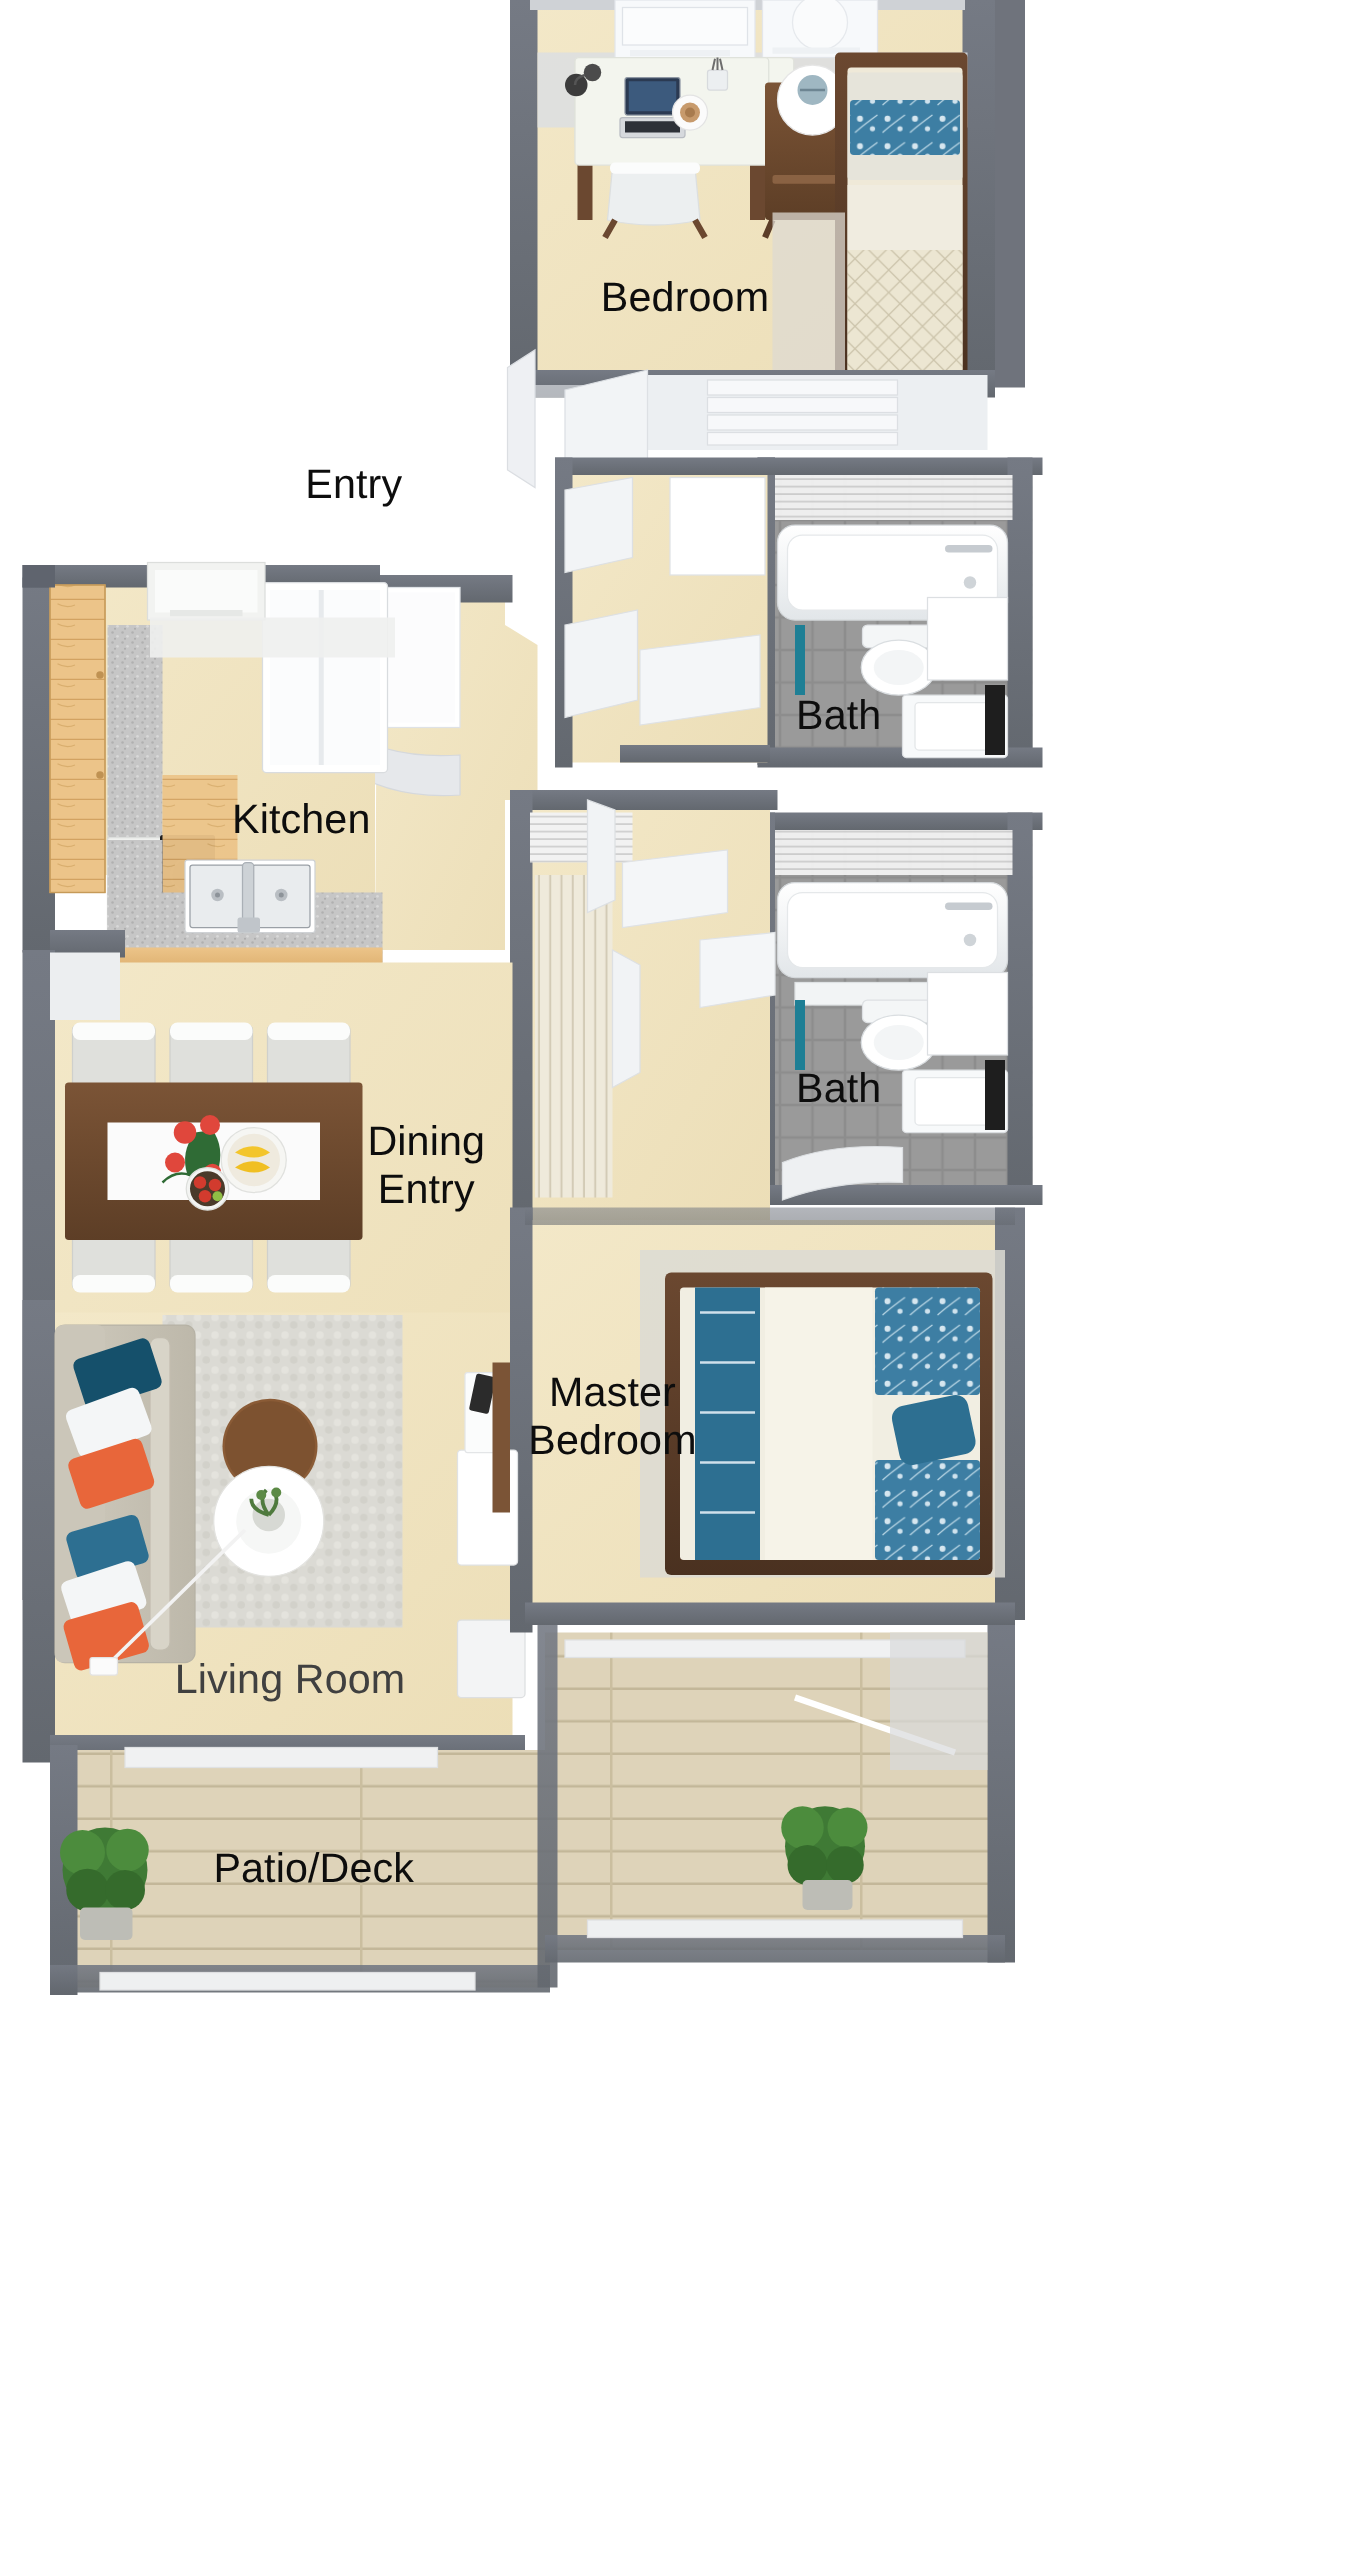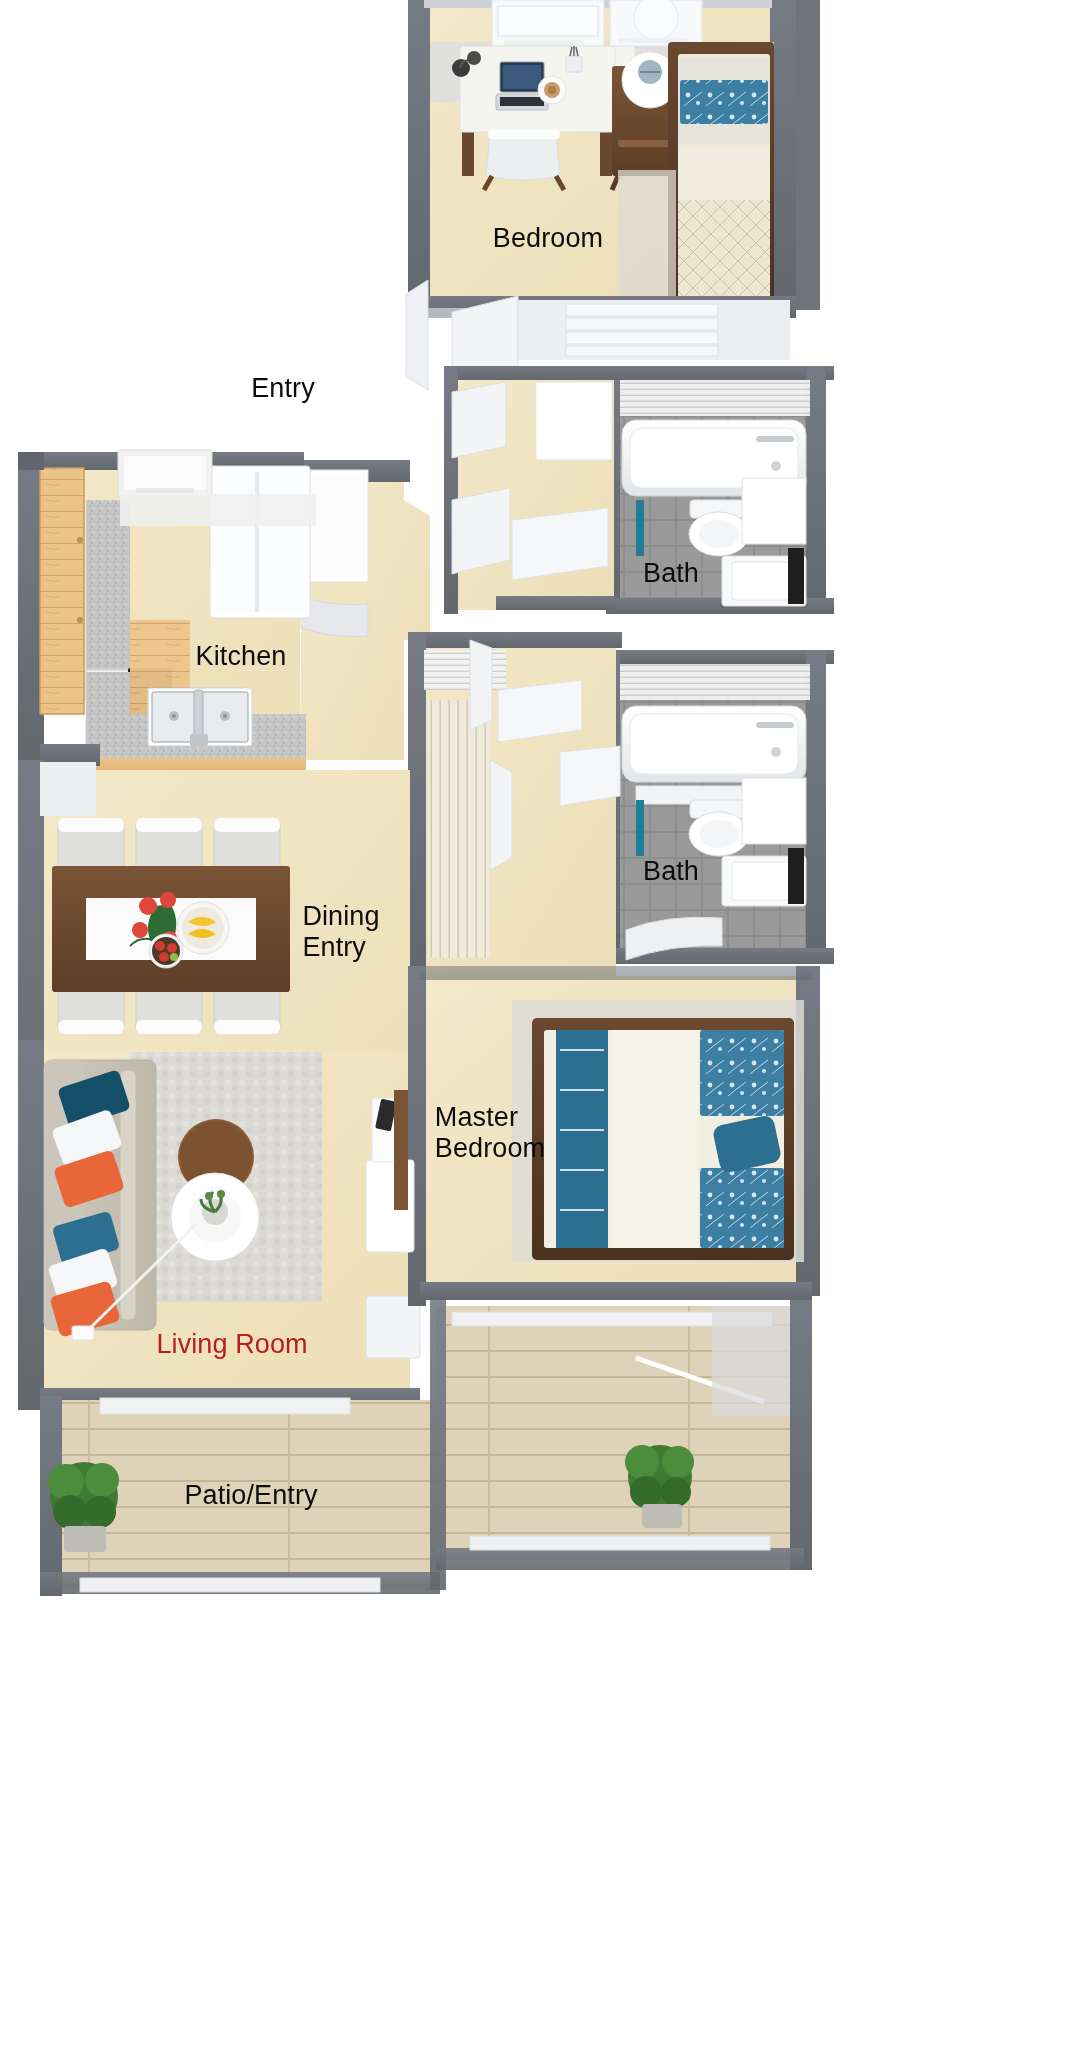--- a/index.html
+++ b/index.html
@@ -1,21 +1,21 @@
 <!DOCTYPE html>
 <html><head>
 <meta charset="utf-8">
 <style>
   html,body{margin:0;padding:0;background:#ffffff;}
   body{width:1077px;height:2048px;position:relative;overflow:hidden;
        font-family:"Liberation Sans","DejaVu Sans",sans-serif;}
   #plan{position:absolute;inset:0;width:1077px;height:2048px;}
-  .lbl{position:absolute;color:#0d0d0d;font-size:27px;line-height:1.12;
+  .lbl{position:absolute;color:#0d0d0d;font-size:33px;line-height:1.12;
        font-family:"Liberation Sans","DejaVu Sans",sans-serif;
-       white-space:pre;letter-spacing:.1px;
+       white-space:pre;letter-spacing:.1px;text-align:center;
        transform:translate(-50%,-50%);pointer-events:none;}
   .lbl.two{line-height:1.15;}
 </style>
 </head>
 <body>
 
 <svg id="plan" viewBox="0 0 1077 2048" xmlns="http://www.w3.org/2000/svg">
   <defs>
     <linearGradient id="gWoodDeck" x1="0" y1="0" x2="0" y2="1">
       <stop offset="0" stop-color="#e3dac4"></stop>
@@ -522,15 +522,15 @@
 <div id="labels">
     <div class="lbl" style="left: 548px; top: 238px; color: rgb(13, 13, 13);">Bedroom</div>
     <div class="lbl" style="left: 283px; top: 388px; color: rgb(13, 13, 13);">Entry</div>
     <div class="lbl" style="left: 241px; top: 656px; color: rgb(13, 13, 13);">Kitchen</div>
     <div class="lbl" style="left: 671px; top: 573px; color: rgb(13, 13, 13);">Bath</div>
     <div class="lbl" style="left: 671px; top: 871px; color: rgb(13, 13, 13);">Bath</div>
     <div class="lbl two" style="left: 341px; top: 932px; color: rgb(13, 13, 13);">Dining
 Entry</div>
     <div class="lbl two" style="left: 490px; top: 1133px; color: rgb(13, 13, 13);">Master
 Bedroom</div>
-    <div class="lbl" style="left: 232px; top: 1344px; color: #b91c1c;">Living Room</div>
-    <div class="lbl" style="left: 251px; top: 1495px; color: rgb(13, 13, 13);">Patio/Entry</div>
+    <div class="lbl" style="left: 232px; top: 1344px; color: #404040;">Living Room</div>
+    <div class="lbl" style="left: 251px; top: 1495px; color: rgb(13, 13, 13);">Patio/Deck</div>
   </div>
 
 </body></html>

